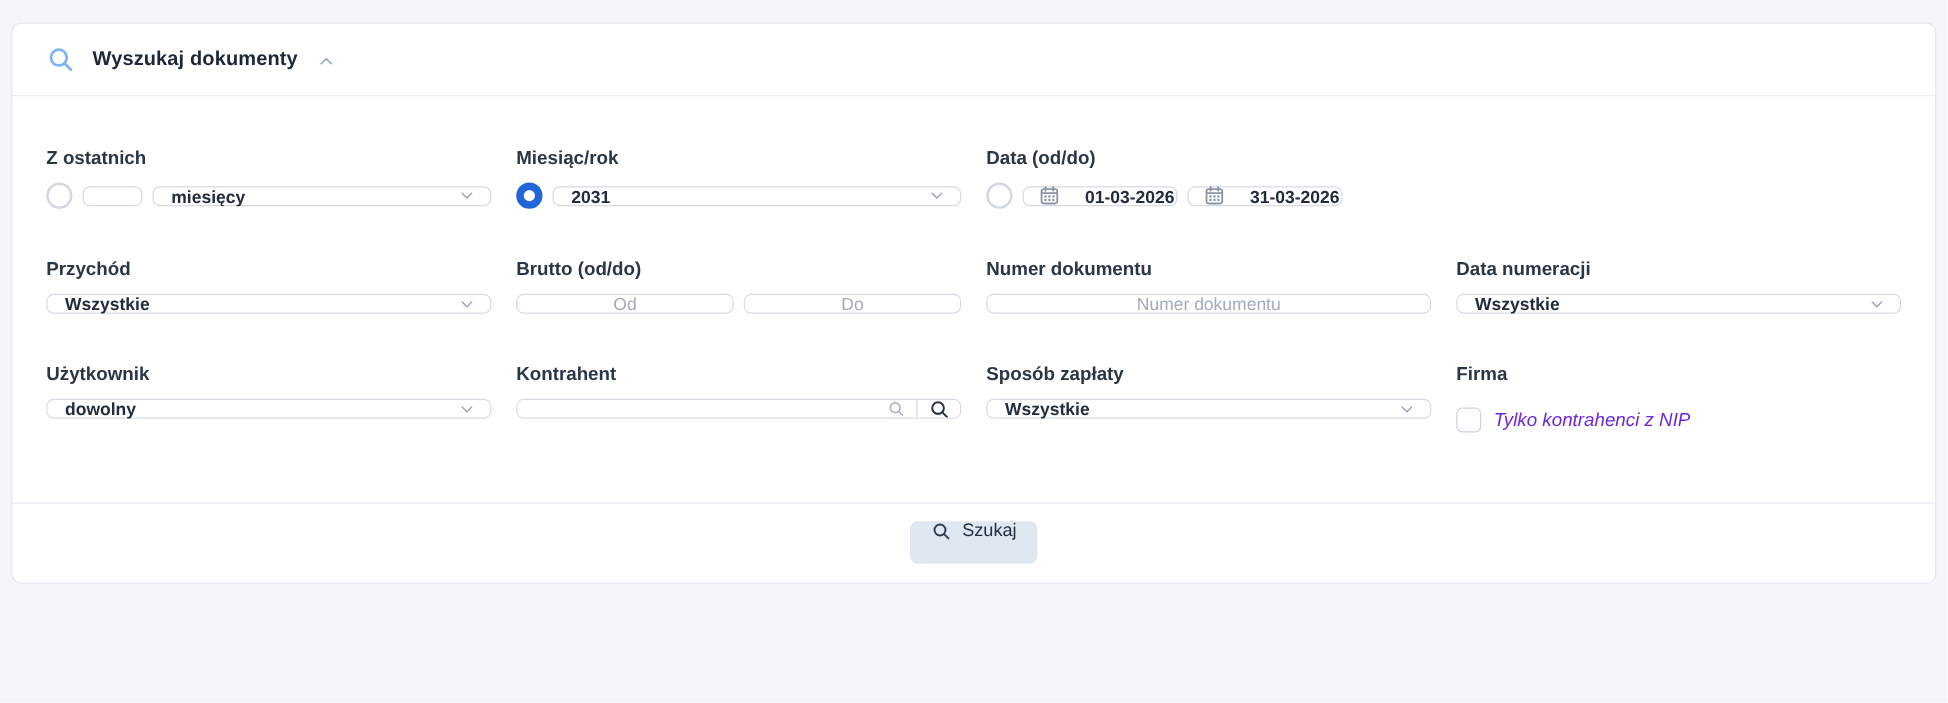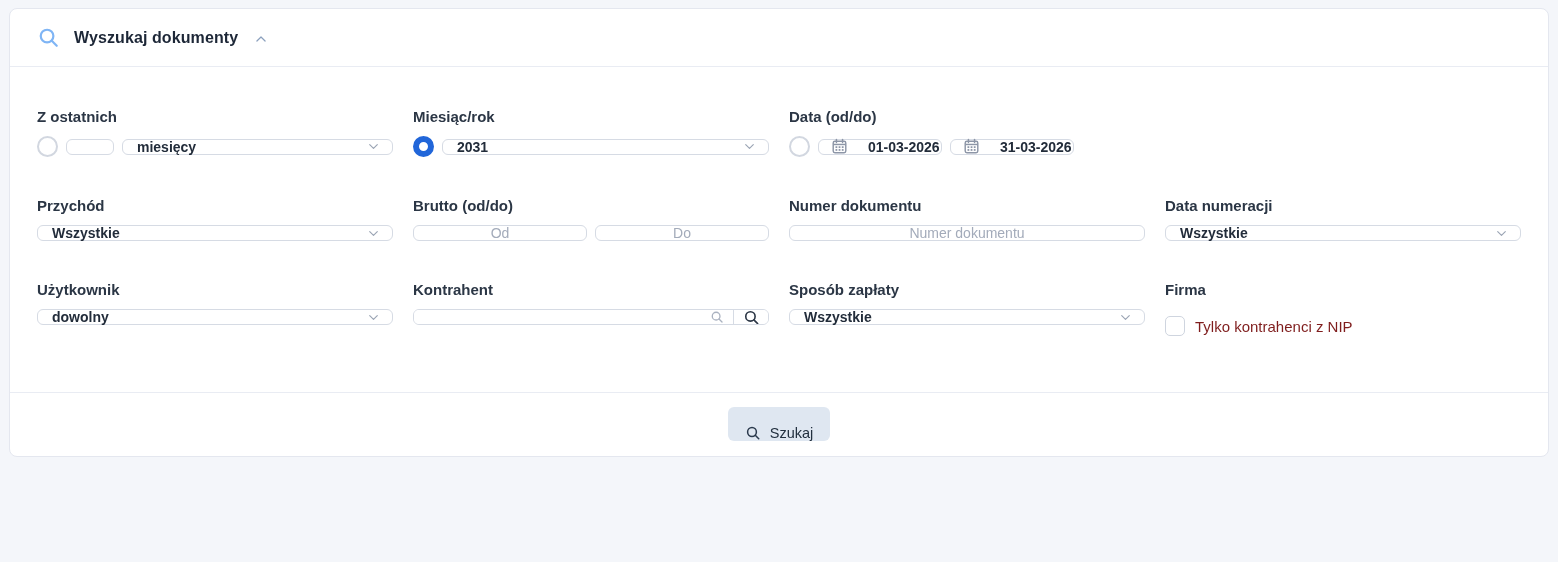--- a/index.html
+++ b/index.html
@@ -4,21 +4,21 @@
 <style>
   * { box-sizing: border-box; margin: 0; padding: 0; }
   html, body { width: 1558px; height: 562px; }
   body {
     background: #f4f6fa;
     font-family: "Liberation Sans", "DejaVu Sans", sans-serif;
     color: #232e3e;
   }
   .panel {
     position: absolute;
-    left: 9px; top: 8px;
+    left: 9px; top: 18px;
     width: 1540px;
     background: #ffffff;
     border: 1px solid #e4e7ef;
     border-radius: 8px;
   }
   
   .panel-header {
     display: flex;
     align-items: center;
     gap: 14px;
@@ -124,30 +124,30 @@
   
   .check-row { display: flex; align-items: center; gap: 10px; height: 34px; }
   .checkbox {
     width: 20px; height: 20px;
     border: 1px solid #cfd5df;
     border-radius: 5px;
     background: #fff;
     flex: 0 0 auto;
     cursor: pointer;
   }
-  .check-label { font-size: 15px; color: #7f1d1d; }
+  .check-label { font-size: 15px; color: #6d28d9; font-style: italic; }
   
   .panel-footer {
     border-top: 1px solid #e9ecf3;
     padding: 14px 0 15px;
     display: flex;
     justify-content: center;
   }
   .search-btn {
-    display: flex; align-items: flex-end; gap: 9px;
+    display: flex; align-items: flex-start; gap: 9px;
     background: #dfe7f1;
     border: none;
     border-radius: 6px;
     padding: 0 17px;
     height: 34px;
     font-family: inherit;
     font-size: 14.5px;
     font-weight: 500;
     color: #22303f;
     cursor: pointer;

